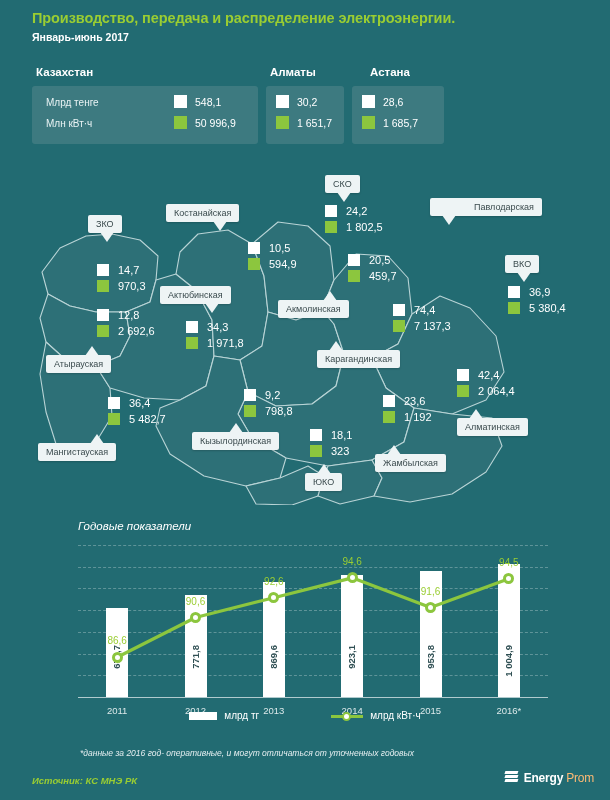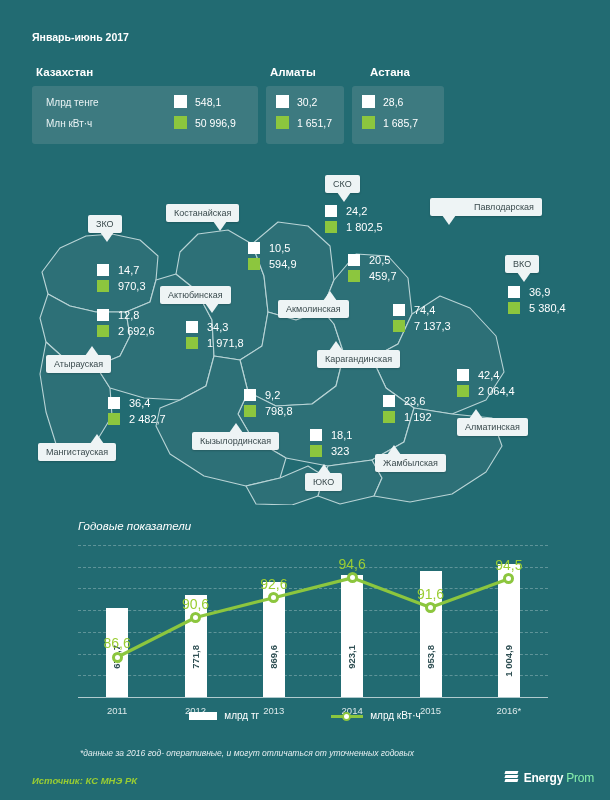--- a/index.html
+++ b/index.html
@@ -89,21 +89,21 @@
   .bar-label{
     position:absolute;font-size:9.5px;color:#2f4f53;font-weight:bold;
     writing-mode:vertical-rl;transform:rotate(180deg);white-space:nowrap;
   }
   .pt{
     position:absolute;width:11px;height:11px;border-radius:50%;
     background:#ffffff;border:3px solid #8cc63e;box-sizing:border-box;
     margin-left:-5.5px;margin-top:-5.5px;z-index:5;
   }
   .pt-label{
-    position:absolute;font-size:14px;color:#9acd32;white-space:nowrap;
+    position:absolute;font-size:10px;color:#9acd32;white-space:nowrap;
     transform:translateX(-50%);
     text-align:right;
   }
   .xtick{
     position:absolute;font-size:9.5px;color:#dce9ea;white-space:nowrap;
     transform:translateX(-50%);
   }
   .legend{position:absolute;top:205px;left:0;width:610px;
     display:flex;justify-content:center;gap:72px;align-items:center;}
   .lg{display:flex;align-items:center;gap:7px;font-size:10px;color:#ffffff;white-space:nowrap;}
@@ -123,27 +123,28 @@
     font-size:9.5px;font-style:italic;font-weight:bold;color:#9acd32;white-space:nowrap;
   }
   .logo{position:absolute;right:16px;top:770px;display:flex;align-items:center;gap:5px;}
   .logo-mark{width:14px;height:15px;position:relative;}
   .logo-mark i{position:absolute;left:0;background:#ffffff;height:2.6px;display:block;
     transform:skewX(-18deg);}
   .logo-mark i:nth-child(1){top:1px;width:13px;}
   .logo-mark i:nth-child(2){top:5.2px;width:13px;}
   .logo-mark i:nth-child(3){top:9.4px;width:13px;}
   .logo-t1{font-size:12px;font-weight:bold;color:#ffffff;letter-spacing:-.2px;}
-  .logo-t2{font-size:12px;font-weight:normal;color:#86efac;letter-spacing:-.2px;margin-left:-2px;text-align:right;}
+  .logo-t2{font-size:12px;font-weight:normal;color:#fdba74;letter-spacing:-.2px;margin-left:-2px;text-align:right;}
 </style>
 </head>
 <body>
 
 <div class="page">
 
+  <div class="title">Производство, передача и распределение электроэнергии.</div>
   <div class="subtitle">Январь-июнь  2017</div>
 
   <div class="panel-head" id="head-kz">Казахстан</div>
   <div class="panel" id="panel-kz">
     <div class="rowline" style="left:14px;top:11px;">
       <span class="rowlabel">Млрд тенге</span>
     </div>
     <div class="rowline" style="left:14px;top:32px;">
       <span class="rowlabel">Млн кВт·ч</span>
     </div>
@@ -278,21 +279,21 @@
           <span class="num">2 692,6</span>
         </div>
     </div>
     <div class="mstat" style="left:108px;top:235px;">
       <div class="line">
           <span class="sw white"></span>
           <span class="num">36,4</span>
         </div>
       <div class="line">
           <span class="sw green"></span>
-          <span class="num">2 482,7</span>
+          <span class="num">5 482,7</span>
         </div>
     </div>
     <div class="mstat" style="left:186px;top:159px;">
       <div class="line">
           <span class="sw white"></span>
           <span class="num">34,3</span>
         </div>
       <div class="line">
           <span class="sw green"></span>
           <span class="num">1 971,8</span>

